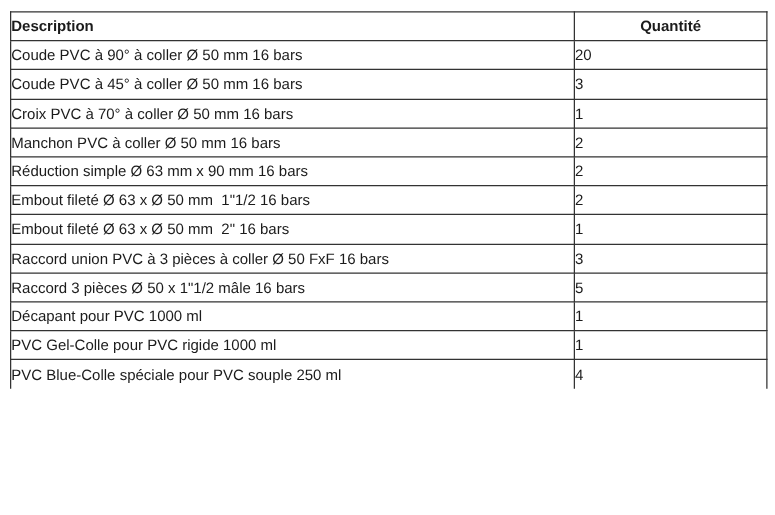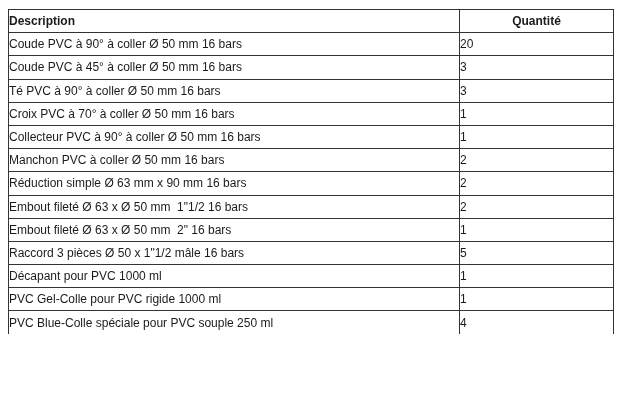--- a/index.html
+++ b/index.html
@@ -66,46 +66,42 @@
     <tbody>
       <tr>
         <td class="desc">Coude PVC à 90° à coller Ø 50 mm 16 bars</td>
         <td class="qty">20</td>
       </tr>
       <tr>
         <td class="desc">Coude PVC à 45° à coller Ø 50 mm 16 bars</td>
         <td class="qty">3</td>
       </tr>
       <tr>
-        <td class="desc">Té PVC à 90° à coller Ø 50 mm 16 bars</td>
-        <td class="qty">3</td>
-      </tr>
-      <tr>
         <td class="desc">Croix PVC à 70° à coller Ø 50 mm 16 bars</td>
-        <td class="qty">1</td>
-      </tr>
-      <tr>
-        <td class="desc">Collecteur PVC à 90° à coller Ø 50 mm 16 bars</td>
         <td class="qty">1</td>
       </tr>
       <tr>
         <td class="desc">Manchon PVC à coller Ø 50 mm 16 bars</td>
         <td class="qty">2</td>
       </tr>
       <tr>
         <td class="desc">Réduction simple Ø 63 mm x 90 mm 16 bars</td>
         <td class="qty">2</td>
       </tr>
       <tr>
         <td class="desc">Embout fileté Ø 63 x Ø 50 mm&nbsp; 1"1/2 16 bars</td>
         <td class="qty">2</td>
       </tr>
       <tr>
         <td class="desc">Embout fileté Ø 63 x Ø 50 mm&nbsp; 2" 16 bars</td>
         <td class="qty">1</td>
+      </tr>
+      <tr>
+        <td class="desc">Raccord union PVC à 3 pièces à coller Ø 50 FxF&nbsp;16 bars</td>
+        <td class="qty">3</td>
       </tr>
       <tr>
         <td class="desc">Raccord 3 pièces Ø 50 x 1"1/2 mâle 16 bars</td>
         <td class="qty">5</td>
       </tr>
       <tr>
         <td class="desc">Décapant pour PVC 1000 ml</td>
         <td class="qty">1</td>
       </tr>
       <tr>

